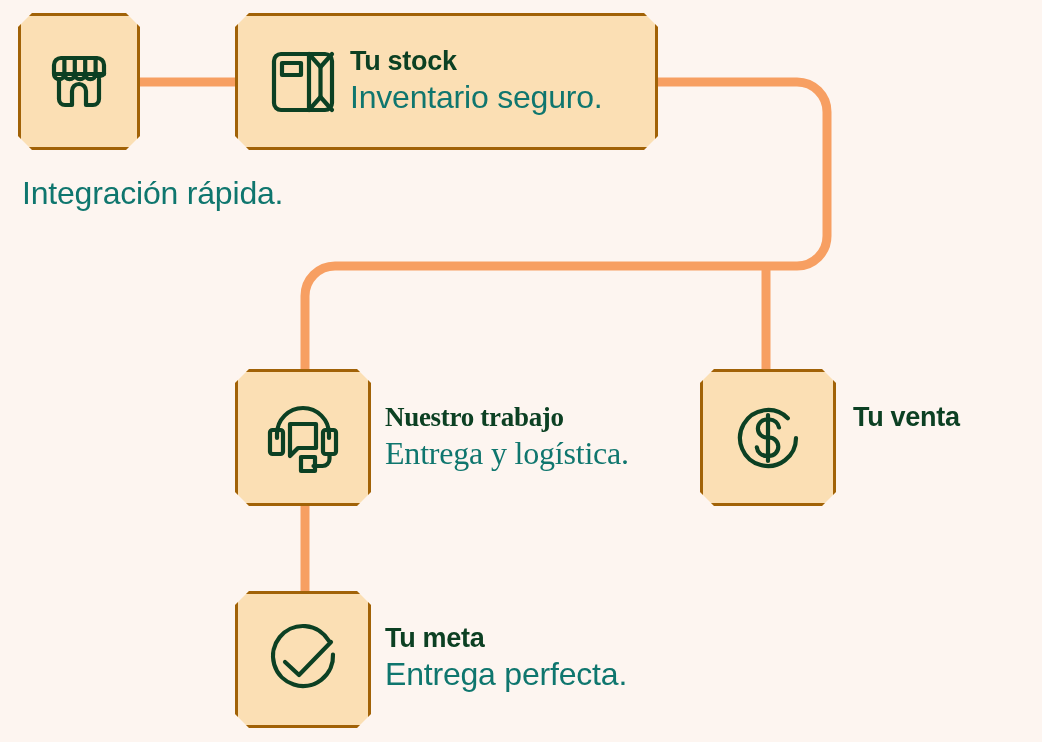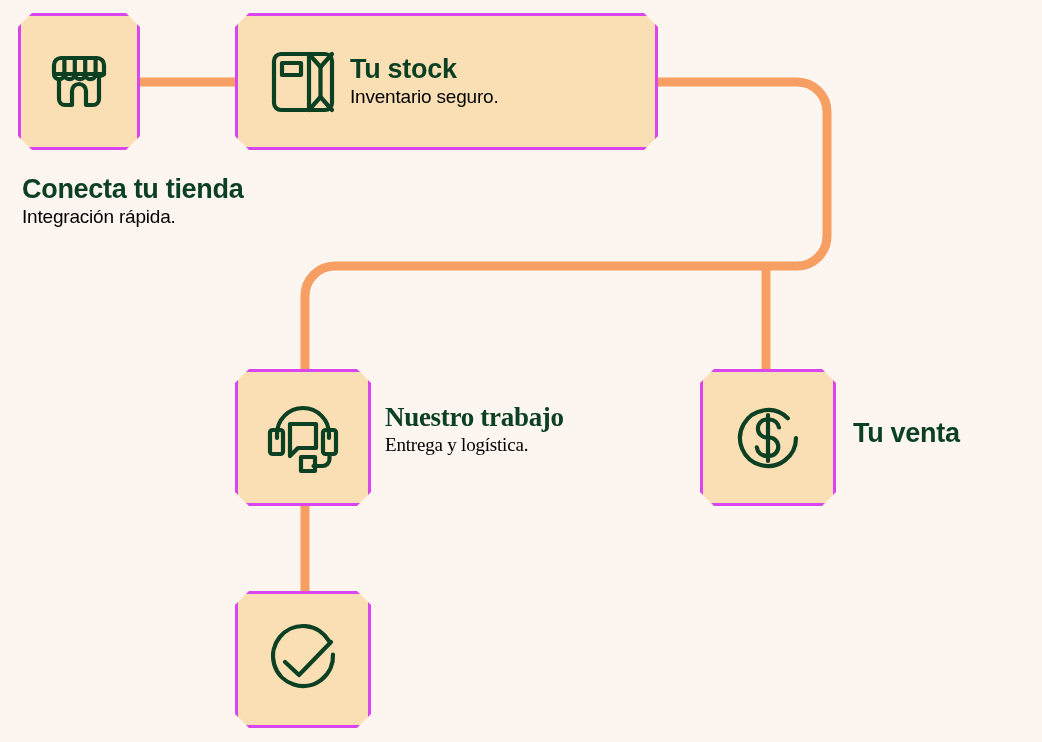--- a/index.html
+++ b/index.html
@@ -26,21 +26,21 @@
     left: 0; top: 0;
     width: 1042px;
     height: 742px;
     z-index: 1;
   }
   .node {
     position: absolute;
     z-index: 2;
     box-sizing: border-box;
     background: #fbdfb4;
-    border: 3px solid #d946ef;
+    border: 3px solid #a16207;
     display: flex;
     align-items: center;
     
     clip-path: polygon(
       14px 0, calc(100% - 14px) 0, 100% 14px,
       100% calc(100% - 14px), calc(100% - 14px) 100%,
       14px 100%, 0 calc(100% - 14px), 0 14px);
   }
   .node .ico {
     flex: 0 0 auto;
@@ -57,40 +57,40 @@
   }
   .t-title {
     color: #0c4023;
     font-size: 27px;
     font-weight: bold;
     letter-spacing: -0.3px;
     line-height: 1.18;
     white-space: nowrap;
   }
   .t-sub {
-    color: #000000;
-    font-size: 19px;
+    color: #0f766e;
+    font-size: 32px;
     font-weight: normal;
     letter-spacing: -0.2px;
     line-height: 1.2;
   }
   .t-sub.wrap { white-space: normal; width: 175px; }
   .t-sub.nowrap { white-space: nowrap; }
 
   
   #node-store   { left: 18px;  top: 13px;  width: 122px; height: 137px; justify-content: center; }
   #node-stock   { left: 235px; top: 13px;  width: 423px; height: 137px; padding-left: 26px; }
   #node-work    { left: 235px; top: 369px; width: 136px; height: 137px; justify-content: center; }
   #node-sale    { left: 700px; top: 369px; width: 136px; height: 137px; justify-content: center; }
   #node-goal    { left: 235px; top: 591px; width: 136px; height: 137px; justify-content: center; }
 
   
   #cap-store { left: 22px;  top: 174px; }
   #cap-work  { left: 385px; top: 402px; font-family: Liberation Serif, serif; }
-  #cap-sale  { left: 853px; top: 402px; margin-top: 16px; }
+  #cap-sale  { left: 853px; top: 402px; }
   #cap-goal  { left: 385px; top: 623px; }
 </style>
 </head>
 <body>
 
 <div id="stage">
 
   <svg id="wires" viewBox="0 0 1042 742" width="1042" height="742" aria-hidden="true">
     <g fill="none" stroke="#f79f62" stroke-width="9" stroke-linecap="butt">
 
@@ -169,27 +169,30 @@
   <div class="node" id="node-goal">
     <span class="ico">
       <svg width="84" height="84" viewBox="0 0 84 84" fill="none" stroke="#0c4023" stroke-width="4.2" stroke-linecap="round" stroke-linejoin="round">
         <path d="M72 36.5 a30 30 0 1 1 -4 -13.5"></path>
         <path d="M24 44 L38 57 L70 24"></path>
       </svg>
     </span>
   </div>
 
   <div class="caption" id="cap-store">
-    <div class="t-title">Conecta tu tienda</div>
     <div class="t-sub nowrap">Integración rápida.</div>
   </div>
 
   <div class="caption" id="cap-work">
     <div class="t-title">Nuestro trabajo</div>
     <div class="t-sub nowrap">Entrega y logística.</div>
   </div>
 
   <div class="caption" id="cap-sale">
     <div class="t-title">Tu venta</div>
   </div>
 
+  <div class="caption" id="cap-goal">
+    <div class="t-title">Tu meta</div>
+    <div class="t-sub nowrap">Entrega perfecta.</div>
+  </div>
 
 </div>
 
 </body></html>

